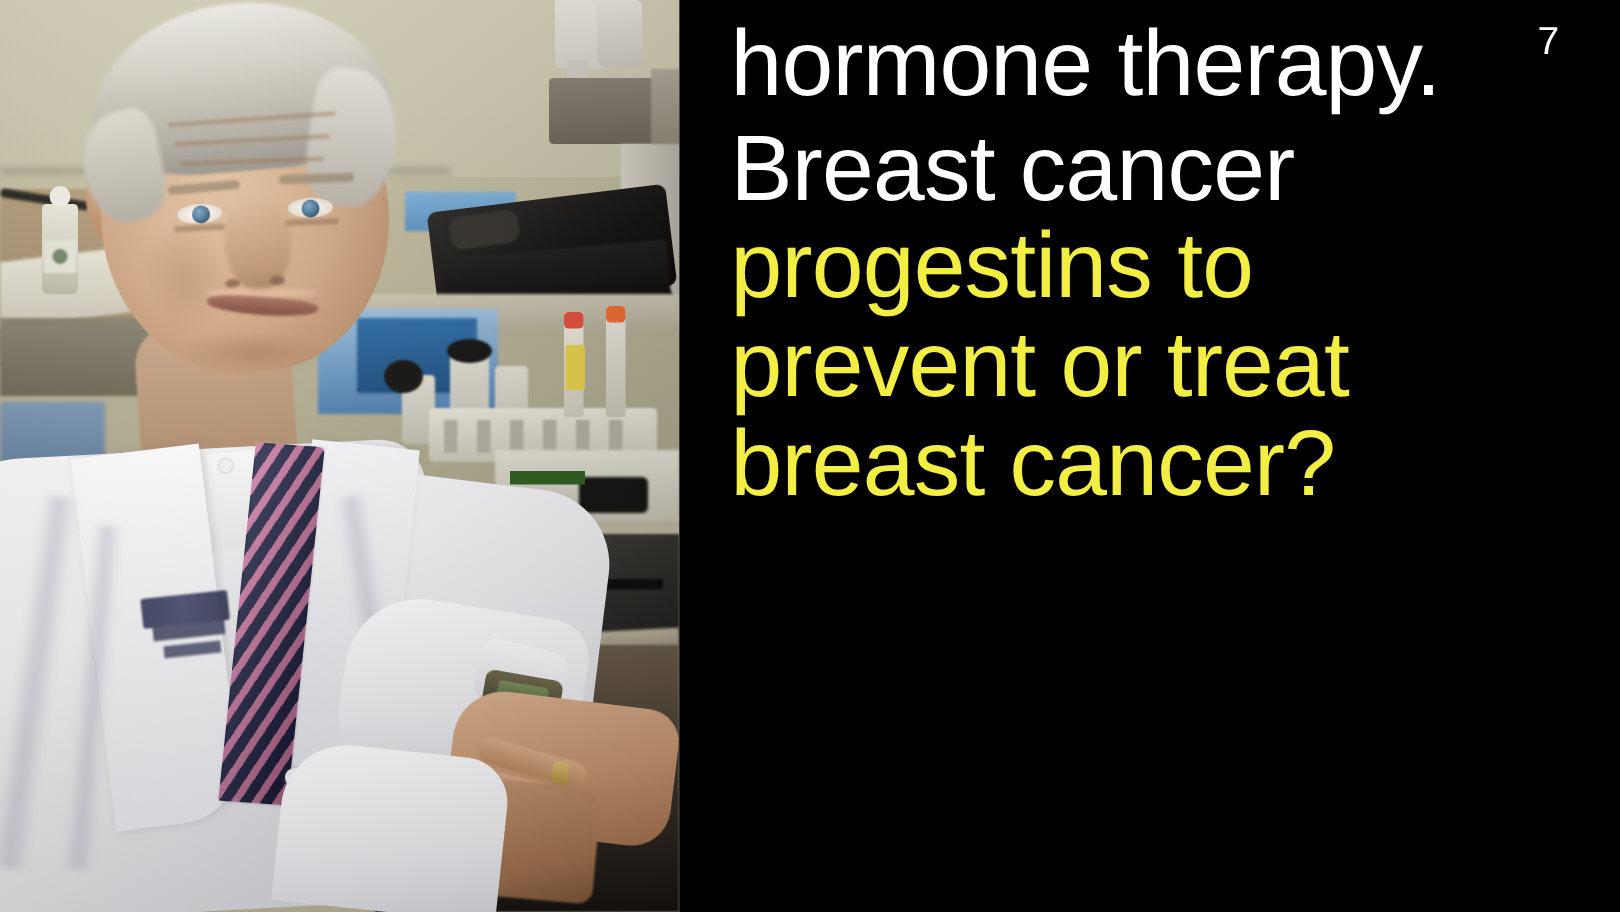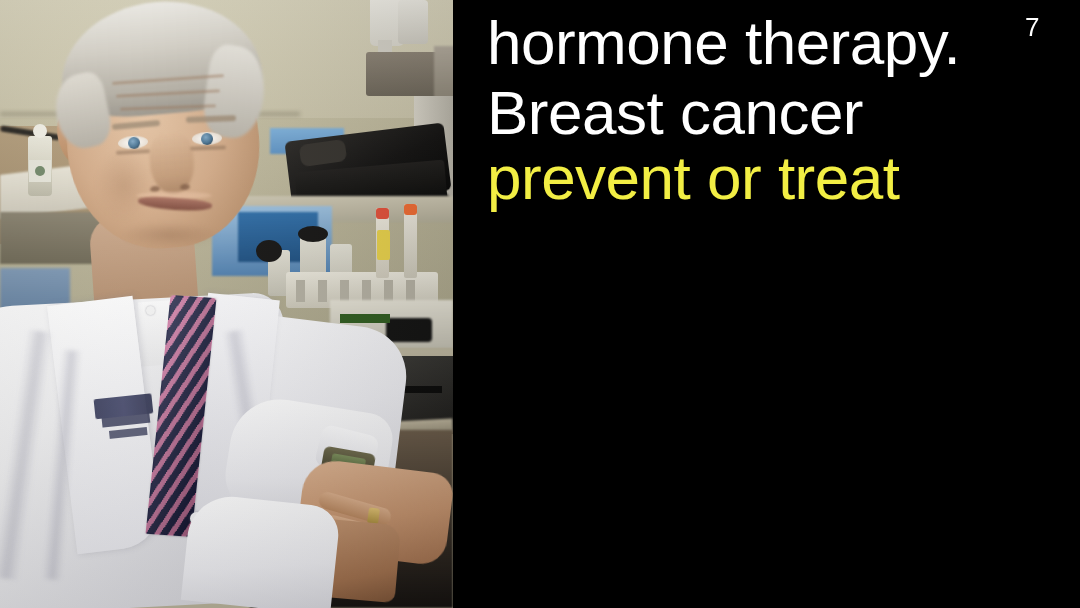--- a/index.html
+++ b/index.html
@@ -409,18 +409,20 @@
     <div class="grain"></div>
   </div>
 
   <div class="panel">
 
     <div class="slide-num">7</div>
 
     <div class="textblock">
       <div class="line l-white">hormone therapy.</div>
       <div class="line l-white l1">Breast cancer</div>
+      <div class="line l-yellow">progestins to</div>
       <div class="line l-yellow">prevent or treat</div>
+      <div class="line l-yellow">breast cancer?</div>
     </div>
 
   </div>
 
 </div>
 
 </body></html>

